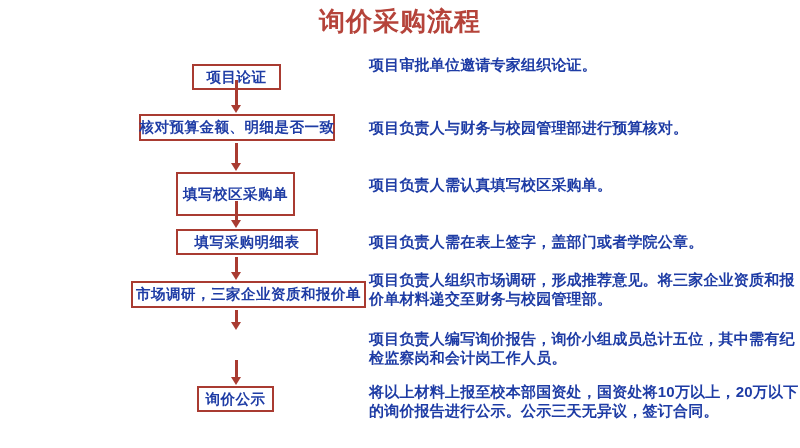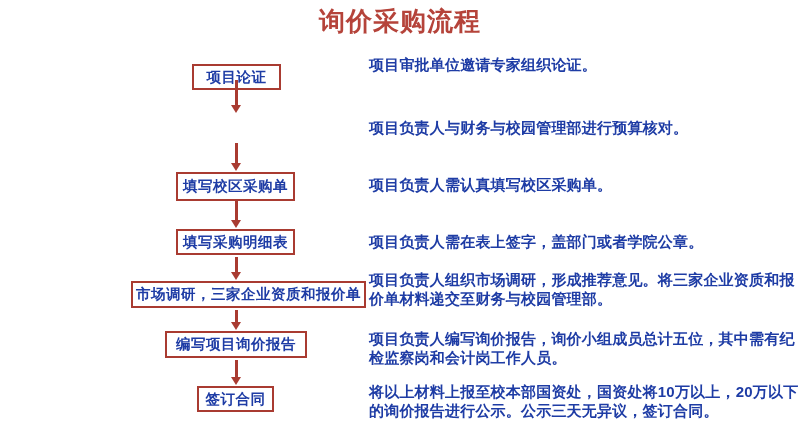--- a/index.html
+++ b/index.html
@@ -27,22 +27,22 @@
     border:2.5px solid var(--line-red);
     background:var(--background);
     color:var(--text-blue);
     font-size:14.5px;font-weight:bold;
     display:flex;align-items:center;justify-content:center;
     white-space:nowrap;
     letter-spacing:0.5px;
   }
   .b1{left:192px;top:52px;width:89px;height:26px;margin-top:12px;}
   .b2{left:139px;top:114px;width:196px;height:27px;}
-  .b3{left:176px;top:172px;width:119px;height:29px;}
-  .b4{left:176px;top:229px;width:119px;height:26px;}
+  .b3{left:176px;top:172px;width:119px;height:44px;}
+  .b4{left:176px;top:229px;width:142px;height:26px;}
   .b5{left:118px;top:281px;width:235px;height:27px;margin-left:13px;}
   .b6{left:165px;top:331px;width:142px;height:27px;}
   .b7{left:197px;top:386px;width:77px;height:26px;}
   .arrow{position:absolute;width:14px;left:229px;display:flex;flex-direction:column;align-items:center;}
   .arrow .shaft{width:3px;flex:1;background:var(--line-red);}
   .arrow .head{
     width:0;height:0;
     border-left:5.5px solid transparent;
     border-right:5.5px solid transparent;
     border-top:8px solid var(--line-red);
@@ -70,25 +70,25 @@
   .d7{top:382px;}
 </style>
 </head>
 <body>
 
 <div class="page">
 
   <h1 class="title">询价采购流程</h1>
 
   <div class="box b1">项目论证</div>
+  <div class="box b2">核对预算金额、明细是否一致</div>
   <div class="box b3">填写校区采购单</div>
   <div class="box b4">填写采购明细表</div>
   <div class="box b5">市场调研，三家企业资质和报价单</div>
-  <div class="box b6">编写项目询价报告</div>
-  <div class="box b7">签订合同</div>
+  <div class="box b7">询价公示</div>
 
   <div class="arrow a1">
       <div class="shaft"></div>
       <div class="head"></div>
     </div>
   <div class="arrow a2">
       <div class="shaft"></div>
       <div class="head"></div>
     </div>
   <div class="arrow a3">

